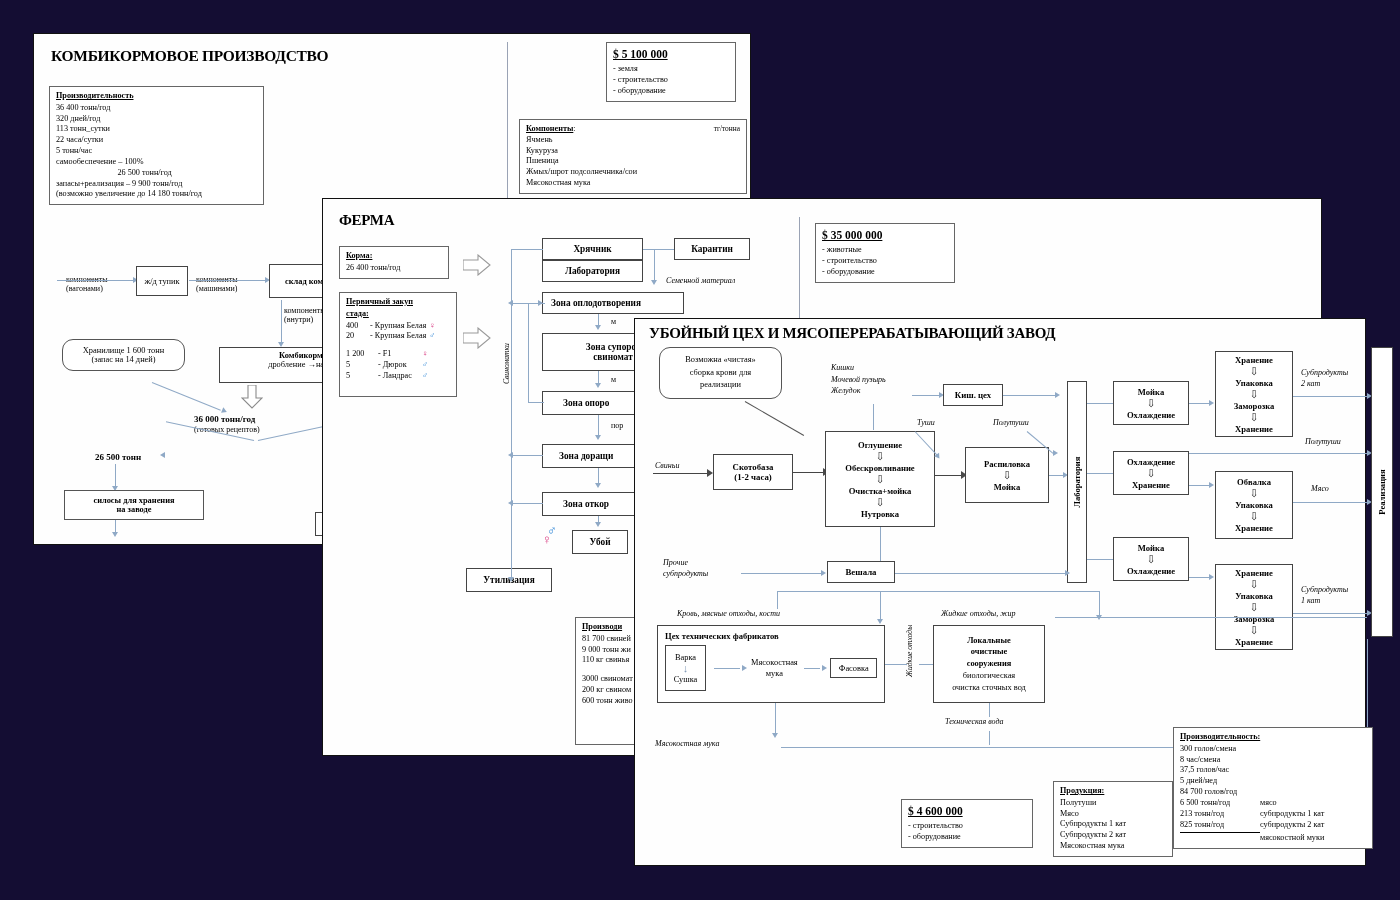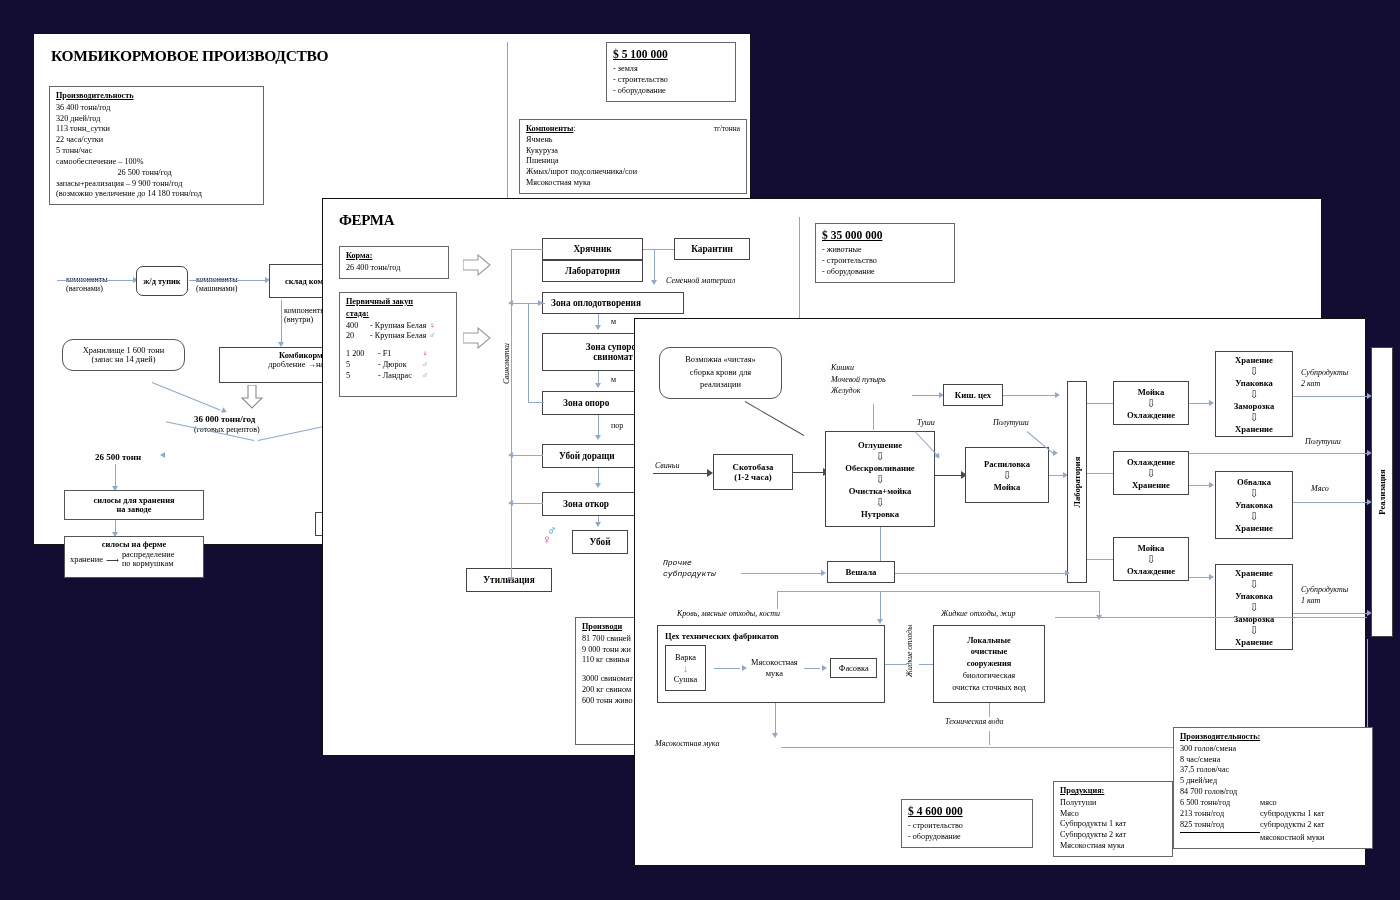--- a/index.html
+++ b/index.html
@@ -101,21 +101,21 @@
       <span>Мясокостная мука</span>
     </div>
 
     <div class="lbl c" style="left:32px;top:241px;width:78px;">
       <span>компоненты</span><br>
       <span>(вагонами)</span>
     </div>
     <div class="ln lnh" style="left:23px;top:246px;width:78px;"></div>
     <div class="arr r" style="left:99px;top:243px;"></div>
 
-    <div class="box thick ctr" style="left:102px;top:232px;width:52px;height:30px;font-weight:bold;border-radius:7px;">
+    <div class="box thick ctr" style="left:102px;top:232px;width:52px;height:30px;font-weight:normal;">
       <span>ж/д тупик</span>
     </div>
 
     <div class="lbl c" style="left:162px;top:241px;width:78px;">
       <span>компоненты</span><br>
       <span>(машинами)</span>
     </div>
     <div class="ln lnh" style="left:155px;top:246px;width:78px;"></div>
     <div class="arr r" style="left:231px;top:243px;"></div>
 
@@ -178,31 +178,20 @@
     <div class="ln lnv" style="left:343px;top:454px;height:22px;"></div>
     <div class="arr d" style="left:340px;top:474px;"></div>
 
     <div class="box ctr" style="left:30px;top:456px;width:140px;height:30px;font-weight:bold;">
       <span>силосы для хранения</span>
       <span>на заводе</span>
     </div>
     <div class="ln lnv" style="left:81px;top:486px;height:14px;"></div>
     <div class="arr d" style="left:78px;top:498px;"></div>
 
-    <div class="box" style="left:30px;top:502px;width:140px;height:42px;padding:3px 5px;">
-      <div style="font-weight:bold;text-align:center;">силосы на ферме</div>
-      <div style="display:flex;align-items:center;gap:3px;margin-top:2px;">
-        <span>хранение</span>
-        <span style="font-size:9px;">⟶</span>
-        <span style="line-height:1.05;">
-          <span>распределение</span><br>
-          <span>по кормушкам</span>
-        </span>
-      </div>
-    </div>
 
     <div class="box thick ctr" style="left:281px;top:478px;width:125px;height:24px;font-weight:bold;">
       <span>Реализация на</span>
     </div>
   </div>
 
   <div class="sheet" id="sheet-farm">
     <div class="sheet-title" id="t-farm">ФЕРМА</div>
 
     <div class="info" style="left:16px;top:47px;width:110px;">
@@ -275,21 +264,21 @@
     <div class="box thick ctr" style="left:219px;top:134px;width:142px;height:38px;font-weight:bold;font-size:9.3px;">
       <span>Зона супорос</span>
       <span>свиномат</span>
     </div>
 
     <div class="box thick" style="left:219px;top:192px;width:142px;height:24px;padding-left:20px;display:flex;align-items:center;font-weight:bold;font-size:9.3px;">
       <span>Зона опоро</span>
     </div>
 
     <div class="box thick" style="left:219px;top:245px;width:142px;height:24px;padding-left:16px;display:flex;align-items:center;font-weight:bold;font-size:9.3px;">
-      <span>Убой доращи</span>
+      <span>Зона доращи</span>
     </div>
 
     <div class="box thick" style="left:219px;top:293px;width:142px;height:24px;padding-left:20px;display:flex;align-items:center;font-weight:bold;font-size:9.3px;">
       <span>Зона откор</span>
     </div>
 
     <div class="box thick ctr" style="left:249px;top:331px;width:56px;height:24px;font-weight:bold;font-size:9.3px;">
       <span>Убой</span>
     </div>
     <div class="gender g-f" style="left:219px;top:333px;">♀</div>
@@ -348,20 +337,21 @@
       <span>9 000 тонн жи</span><br>
       <span>110 кг свинья</span><br>
       <span style="display:block;height:8px;"></span>
       <span>3000 свиномат</span><br>
       <span>200 кг свином</span><br>
       <span>600 тонн живо</span>
     </div>
   </div>
 
   <div class="sheet" id="sheet-slaughter">
+    <div class="sheet-title" id="t-slaughter">УБОЙНЫЙ ЦЕХ И МЯСОПЕРЕРАБАТЫВАЮЩИЙ ЗАВОД</div>
 
     <div class="box rounded ctr" style="left:24px;top:28px;width:123px;height:52px;line-height:1.5;">
       <span>Возможна «чистая»</span>
       <span>сборка крови для</span>
       <span>реализации</span>
     </div>
     <div class="ln lnh" style="left:110px;top:82px;width:68px;background:#555;transform:rotate(30deg);transform-origin:left center;"></div>
 
     <div class="lbl it" style="left:20px;top:142px;">
       <span>Свиньи</span>
@@ -501,21 +491,21 @@
       <span>Субпродукты</span><br>
       <span>1 кат</span>
     </div>
     <div class="ln lnh" style="left:658px;top:294px;width:76px;"></div>
     <div class="arr r" style="left:732px;top:291px;"></div>
 
     <div class="vert" style="left:736px;top:28px;width:22px;height:290px;">
       <span>Реализация</span>
     </div>
 
-    <div class="lbl it c" style="left:28px;top:238px;width:78px;line-height:1.4;font-family:Liberation Mono, monospace;">
+    <div class="lbl it c" style="left:28px;top:238px;width:78px;line-height:1.4;">
       <span>Прочие</span><br>
       <span>субпродукты</span>
     </div>
     <div class="ln lnh" style="left:106px;top:254px;width:82px;"></div>
     <div class="arr r" style="left:186px;top:251px;"></div>
 
     <div class="box thick ctr" style="left:192px;top:242px;width:68px;height:22px;font-weight:bold;font-size:8.8px;">
       <span>Вешала</span>
     </div>
     <div class="ln lnh" style="left:260px;top:254px;width:172px;"></div>

